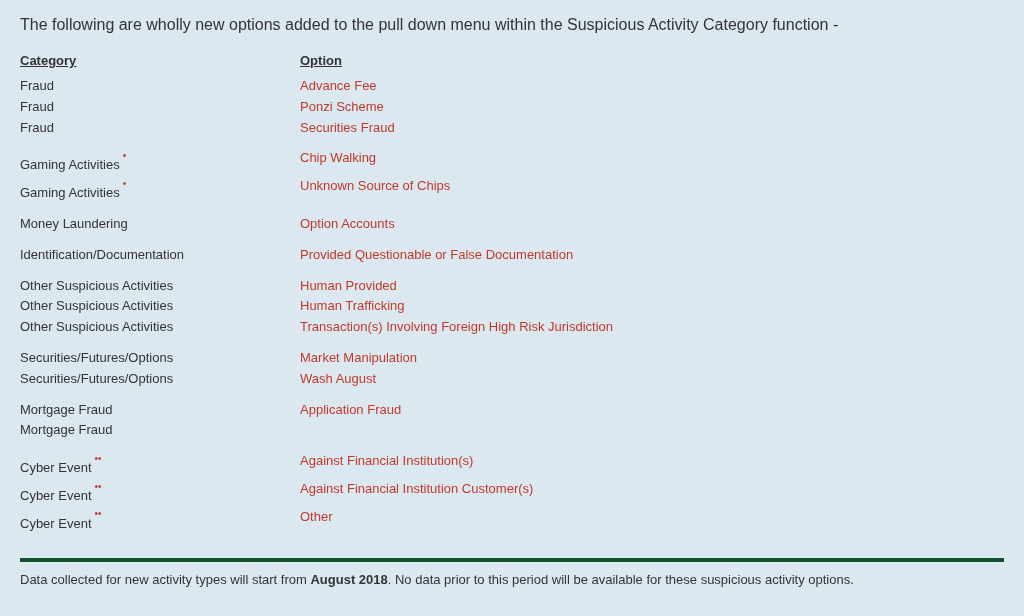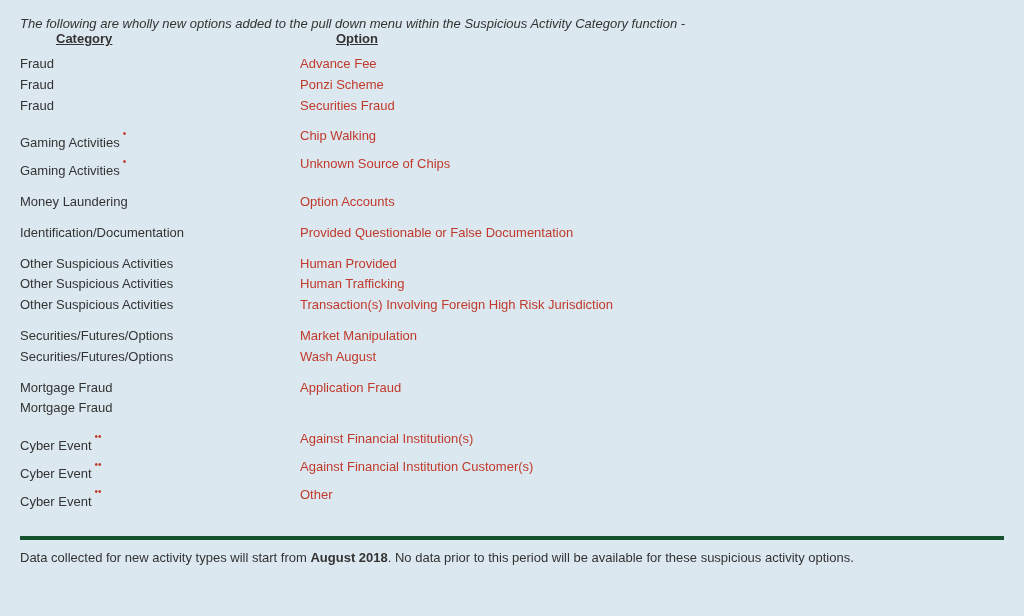--- a/index.html
+++ b/index.html
@@ -17,24 +17,23 @@
       min-height: 616px;
     }
 
     .container {
       background-color: #dce8f0;
       padding: 16px 20px;
       min-height: 616px;
     }
 
     .intro-text {
-      margin-bottom: 0;
-      color: #333;
-      font-size: 13px;
-      font-style: italic;
+      margin-bottom: 19px;
+      color: #333;
+      font-size: 16px;
     }
 
     .table-header {
       display: flex;
       margin-bottom: 8px;
     }
 
     .col-category {
       width: 280px;
       min-width: 280px;
@@ -42,21 +41,20 @@
 
     .col-option {
       flex: 1;
     }
 
     .header-label {
       font-weight: bold;
       text-decoration: underline;
       color: #333;
       font-size: 13px;
-      margin-left: 36px;
     }
 
     .table-body {
       display: flex;
       flex-direction: column;
     }
 
     .row-group {
       margin-bottom: 10px;
     }

